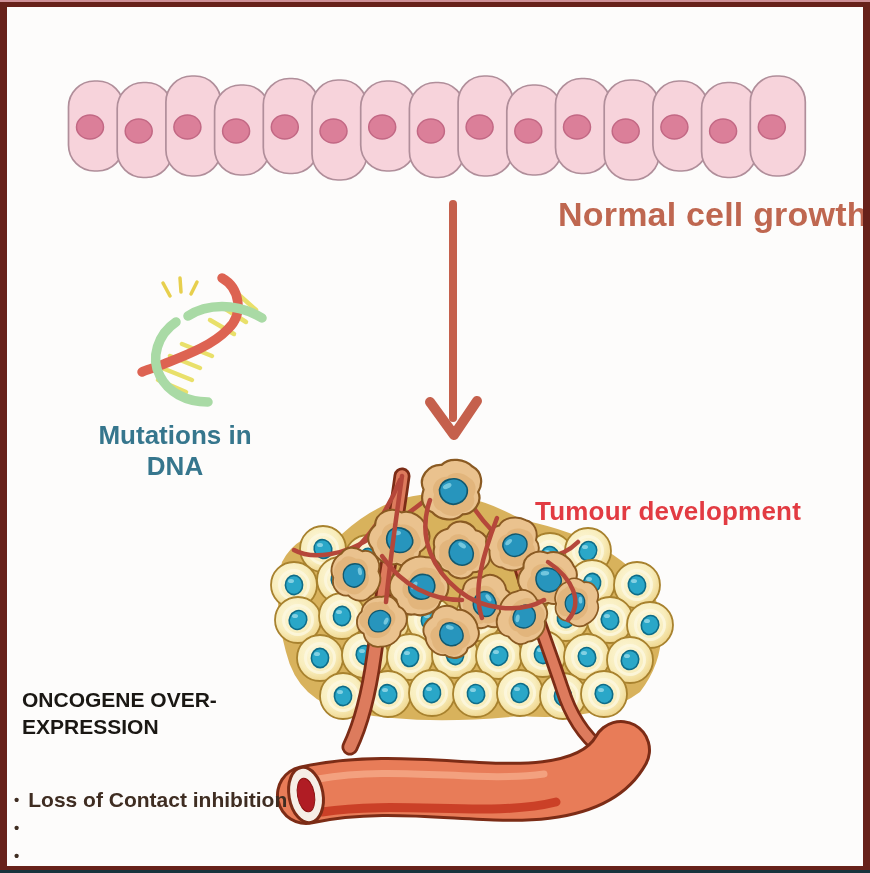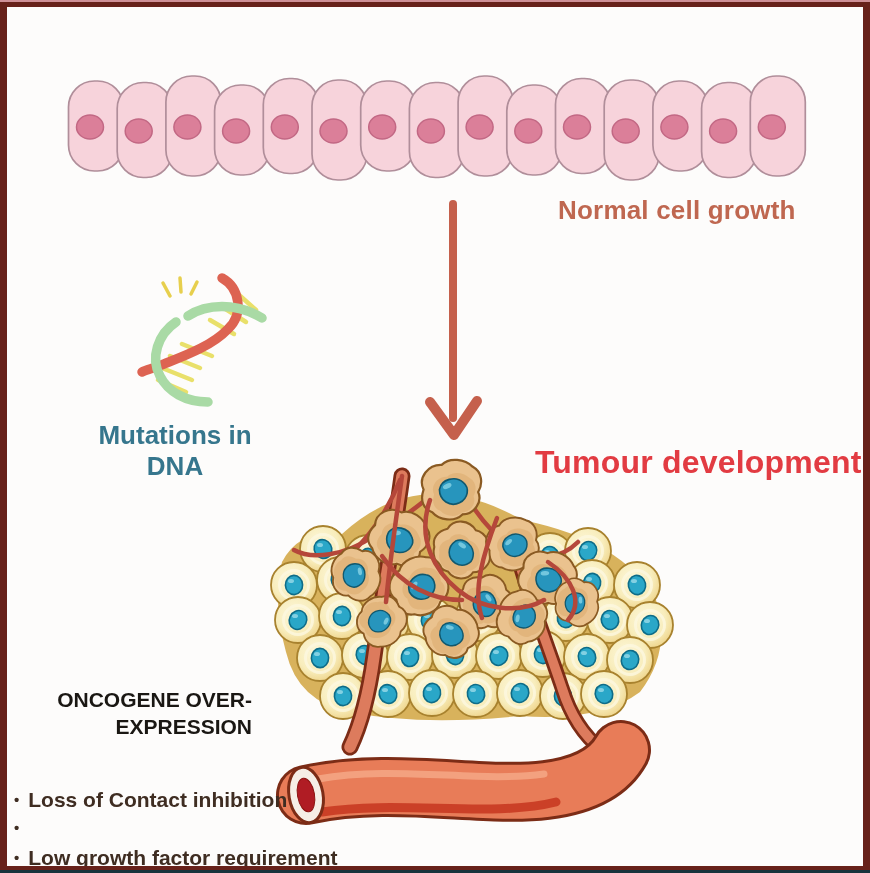--- a/index.html
+++ b/index.html
@@ -6,24 +6,24 @@
   body{
     width:870px;height:873px;position:relative;overflow:hidden;
     background:#fdfcfb;
     font-family:"Liberation Sans", sans-serif;
   }
   .frame{position:absolute;inset:0;border:7px solid #67211a;pointer-events:none;z-index:50;}
   .edge-top{position:absolute;top:0;left:0;right:0;height:2px;background:#cf9097;z-index:60;}
   .edge-bottom{position:absolute;bottom:0;left:0;right:0;height:3px;background:#17333d;z-index:60;}
   .art{position:absolute;left:0;top:0;z-index:1;}
   .label{position:absolute;font-weight:bold;z-index:10;}
-  #label-normal{left:558px;top:195px;font-size:26px;letter-spacing:.2px;}
+  #label-normal{left:558px;top:195px;font-size:34px;letter-spacing:.2px;}
   #label-mutation{left:68px;top:420px;width:214px;text-align:center;font-size:26px;}
-  #label-tumour{left:535px;top:444px;font-size:32px;letter-spacing:.2px;}
-  #label-oncogene{left:22px;top:686px;width:230px;text-align:right;font-size:21px;line-height:1.3;}
+  #label-tumour{left:535px;top:496px;font-size:26px;letter-spacing:.2px;}
+  #label-oncogene{left:22px;top:686px;width:230px;text-align:left;font-size:21px;line-height:1.3;}
   #features-list{left:14px;top:786px;margin:0;padding:0;list-style:none;}
   #features-list li{display:flex;align-items:baseline;font-size:21px;font-weight:bold;line-height:28px;}
   #features-list .dot{font-size:15px;margin-right:9px;position:relative;top:-2px;}
 </style>
 </head>
 <body>
 
 <div class="edge-top"></div>
 
 <svg class="art" width="870" height="873" viewBox="0 0 870 873">
@@ -347,18 +347,17 @@
 <ul class="label" id="features-list" style="color: rgb(63, 45, 34);">
     <li>
       <span class="dot">•</span>
       <span>Loss of Contact inhibition</span>
     </li>
     <li>
       <span class="dot">•</span>
     </li>
     <li>
       <span class="dot">•</span>
-      <span>Low growth factor requirement</span>
     </li>
   </ul>
 
 <div class="frame"></div>
 <div class="edge-bottom"></div>
 
 </body></html>

